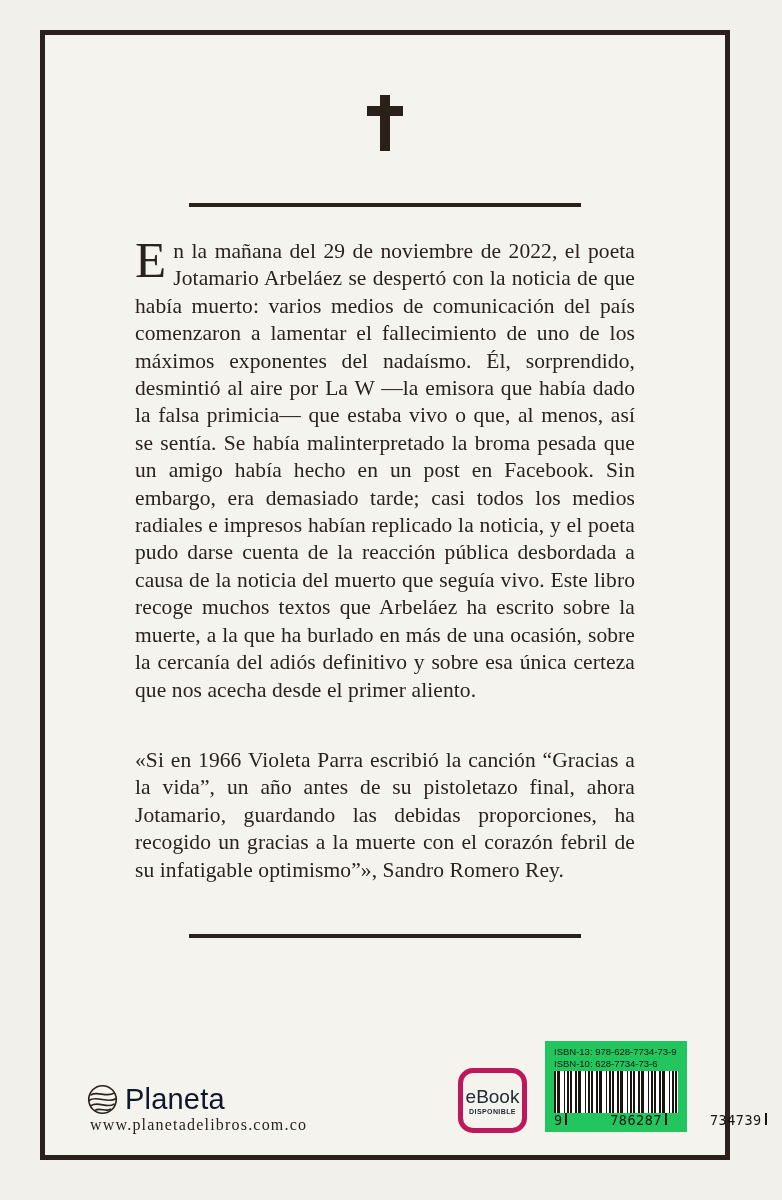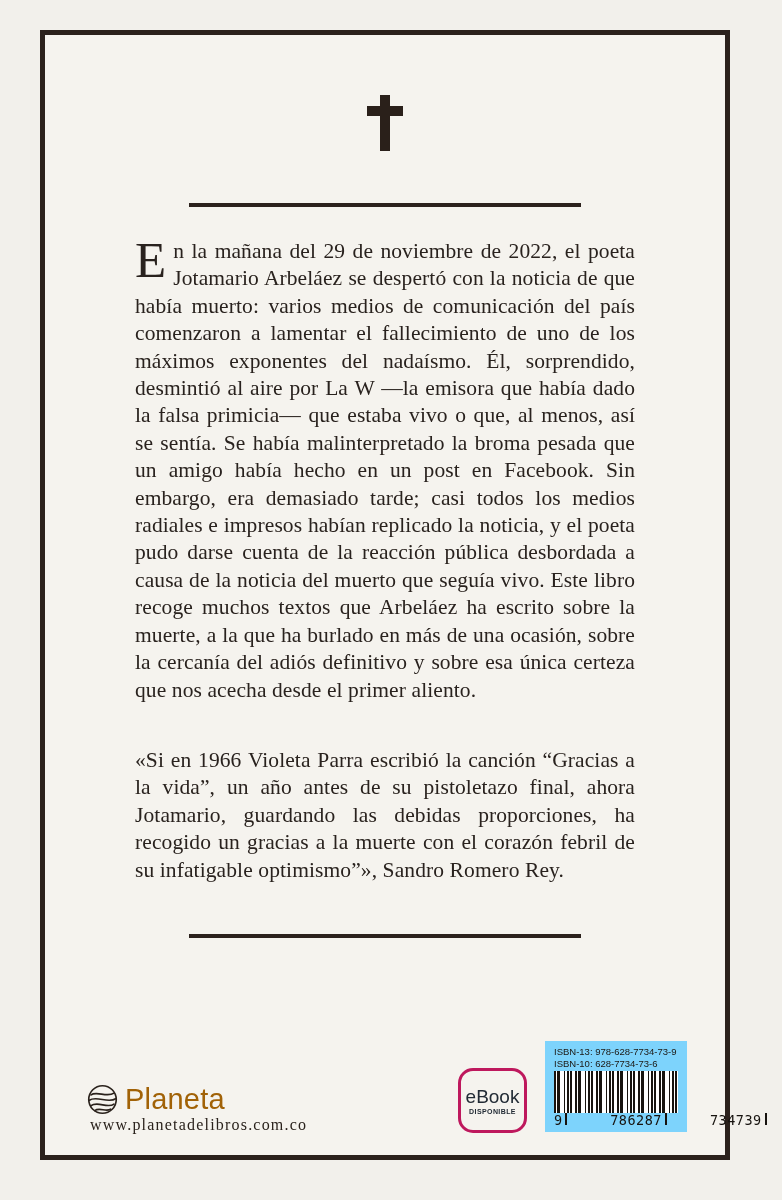--- a/index.html
+++ b/index.html
@@ -31,44 +31,44 @@
     letter-spacing:0.1px;
   }
   .synopsis { top:203px; }
   .dropcap {
     float:left; font-size:51px; line-height:39px;
     padding:3px 7px 0 0; color:#29221e;
   }
   .quote { top:712px; }
 
   
-  .publisher { position:absolute; left:42px; top:1048px; display:flex; align-items:center; gap:7px; color:#a16207; }
+  .publisher { position:absolute; left:42px; top:1048px; display:flex; align-items:center; gap:7px; color:#0f172a; }
   .publisher svg { display:block; }
   .publisher .name {
     font-family:"Liberation Sans", sans-serif; font-size:29px; font-weight:500;
     letter-spacing:0.2px;
   }
   .website {
     position:absolute; left:45px; top:1081px;
     font-family:"Liberation Serif", serif; font-size:16px;
     letter-spacing:1.2px; color:#2a221c;
   }
 
   .ebook {
     position:absolute; left:413px; top:1033px; width:69px; height:65px;
-    box-sizing:border-box; border:3px solid #be185d; border-radius:15px;
+    box-sizing:border-box; border:5px solid #be185d; border-radius:15px;
     display:flex; flex-direction:column; align-items:center; justify-content:center;
     color:#222b35; font-family:"Liberation Sans", sans-serif; background:transparent;
   }
   .ebook .l1 { font-size:19px; line-height:20px; }
   .ebook .l2 { font-size:7px; font-weight:bold; letter-spacing:0.4px; margin-top:1px; }
 
   .barcode-box {
     position:absolute; left:500px; top:1006px; width:142px; height:91px;
-    box-sizing:border-box; background:#7dd3fc; padding:5px 9px 4px 9px;
+    box-sizing:border-box; background:#22c55e; padding:5px 9px 4px 9px;
   }
   .isbn-line {
     font-family:"Liberation Sans", sans-serif; font-size:9.5px; line-height:11.5px;
     color:#1c1813; white-space:nowrap;
   }
   .bars {
     height:42px; margin-top:2px;
     background:repeating-linear-gradient(90deg,
       #17130f 0 2px, #fff 2px 3px,
       #17130f 3px 6px, #fff 6px 10px,

